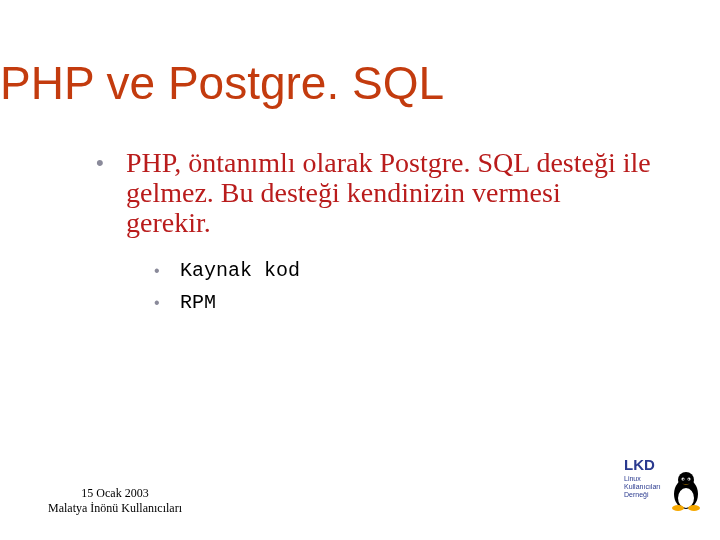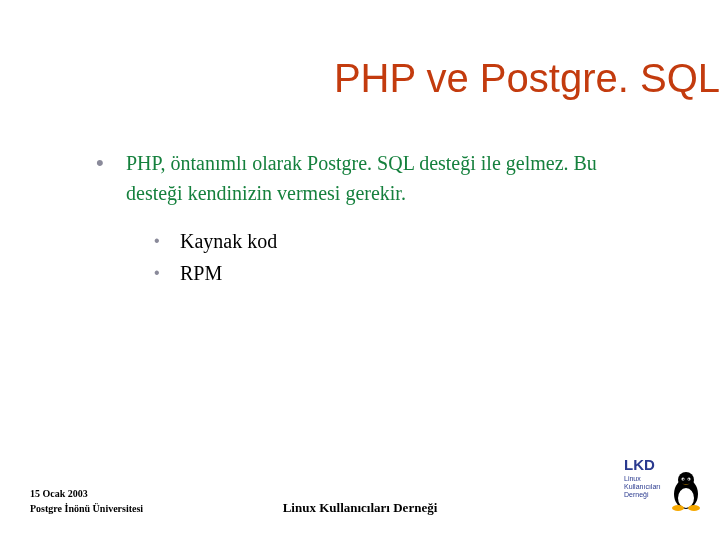--- a/index.html
+++ b/index.html
@@ -14,23 +14,23 @@
   .slide {
     width: 720px;
     height: 540px;
     position: relative;
   }
   .title {
     position: absolute;
     top: 56px;
     left: 0;
     width: 100%;
-    text-align: right;
+    text-align: left;
     font-family: Arial, Helvetica, sans-serif;
-    font-size: 40px;
+    font-size: 46px;
     color: #c33b0e;
     font-weight: 400;
   }
   .body {
     position: absolute;
     top: 148px;
     left: 92px;
     width: 560px;
     color: #000;
   }
@@ -43,23 +43,23 @@
     font-family: Arial, sans-serif;
     font-size: 22px;
     color: #8a8a9a;
     line-height: 30px;
     width: 34px;
     flex: 0 0 34px;
     text-align: left;
     padding-left: 4px;
   }
   .bullet-text {
-    font-size: 20px;
+    font-size: 28px;
     line-height: 30px;
-    color: #15803d;
+    color: #b91c1c;
   }
   .sub-list {
     margin-top: 20px;
     margin-left: 62px;
   }
   .sub-row {
     display: flex;
     align-items: flex-start;
     margin-bottom: 6px;
   }
@@ -68,29 +68,30 @@
     font-size: 16px;
     color: #8a8a9a;
     line-height: 26px;
     width: 26px;
     flex: 0 0 26px;
     text-align: left;
   }
   .sub-text {
     font-size: 20px;
     line-height: 26px;
+    font-family: Liberation Mono, monospace;
   }
   .footer-left {
     position: absolute;
     left: 30px;
     bottom: 24px;
     width: 170px;
-    text-align: left;
-    font-size: 10px;
-    font-weight: bold;
+    text-align: center;
+    font-size: 12px;
+    font-weight: normal;
     line-height: 15px;
   }
   .footer-center {
     position: absolute;
     left: 250px;
     bottom: 24px;
     width: 220px;
     text-align: center;
     font-size: 13px;
     font-weight: bold;
@@ -123,25 +124,24 @@
       </div>
       <div class="sub-row">
         <div class="sub-dot">•</div>
         <div class="sub-text">RPM</div>
       </div>
     </div>
   </div>
 
   <div class="footer-left">
     <div>15 Ocak 2003</div>
-    <div>Postgre İnönü Üniversitesi</div>
+    <div>Malatya İnönü Kullanıcıları</div>
   </div>
 
   <div class="footer-center">
-    <div>Linux Kullanıcıları Derneği</div>
   </div>
 
   <div class="footer-logo">
     <svg viewBox="0 0 80 60" width="80" height="60">
 
       <text x="2" y="16" font-family="Arial" font-size="15" font-weight="bold" fill="#2a3a8f">LKD</text>
       <text x="2" y="27" font-family="Arial" font-size="7" fill="#2a3a8f">Linux</text>
       <text x="2" y="35" font-family="Arial" font-size="7" fill="#2a3a8f">Kullanıcıları</text>
       <text x="2" y="43" font-family="Arial" font-size="7" fill="#2a3a8f">Derneği</text>
 

